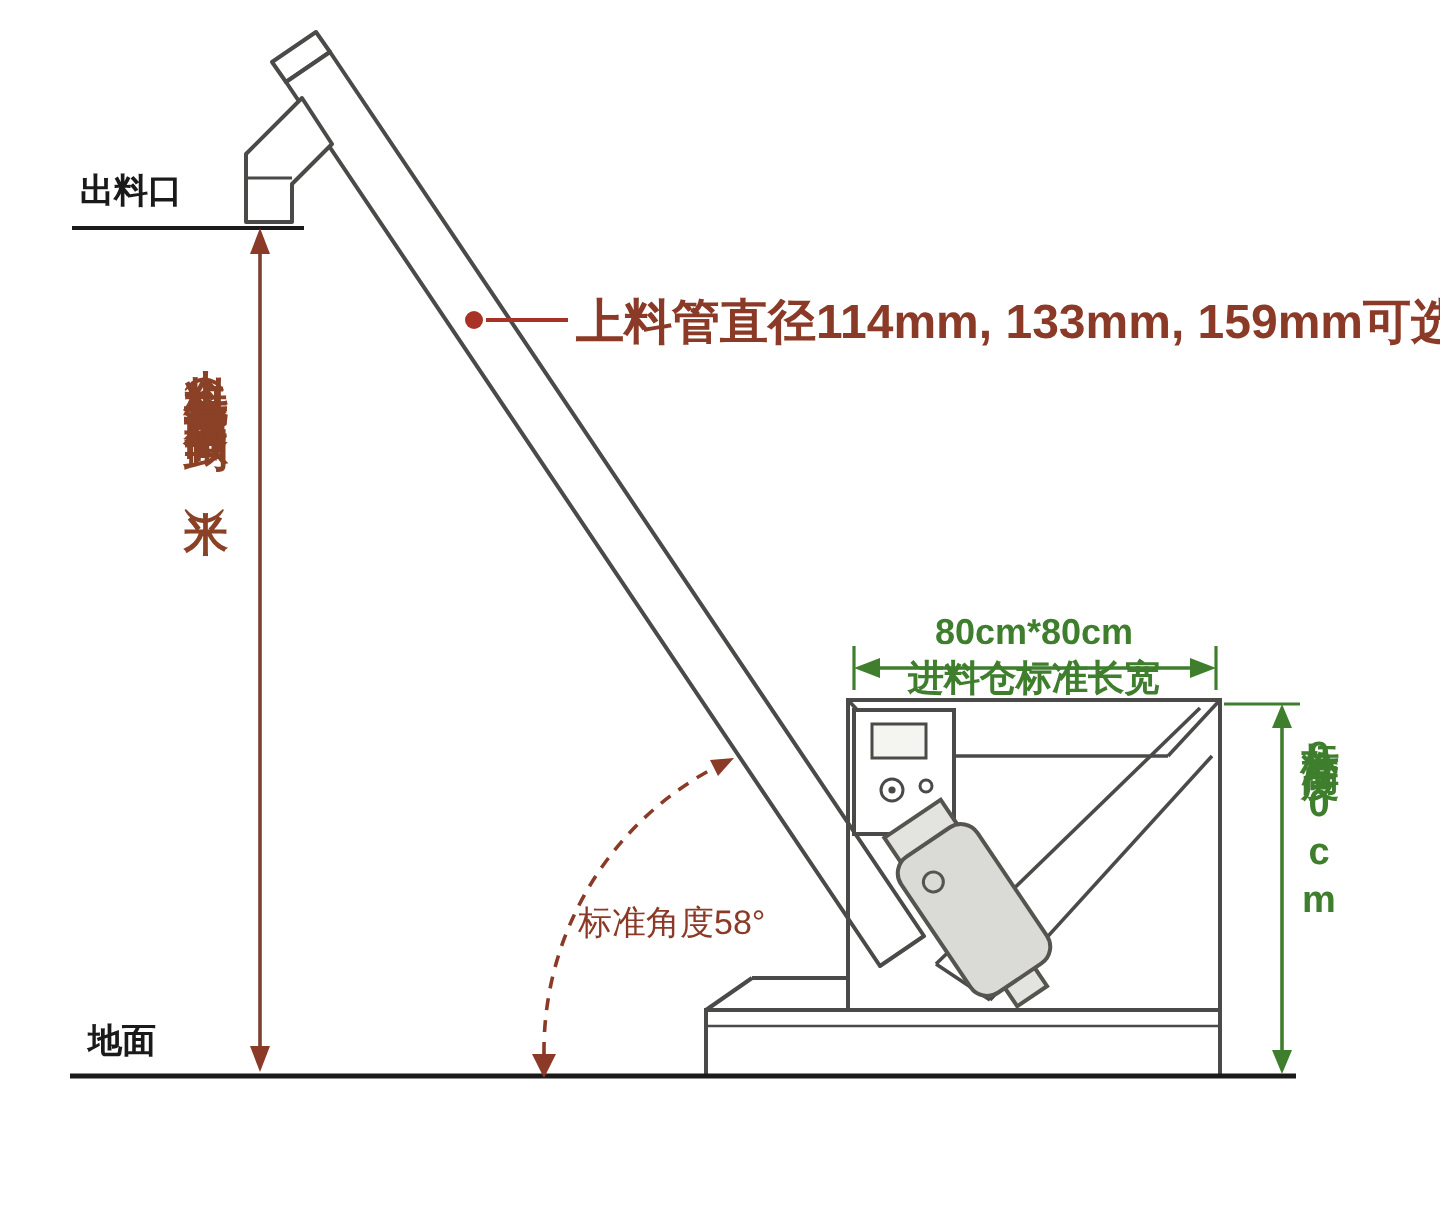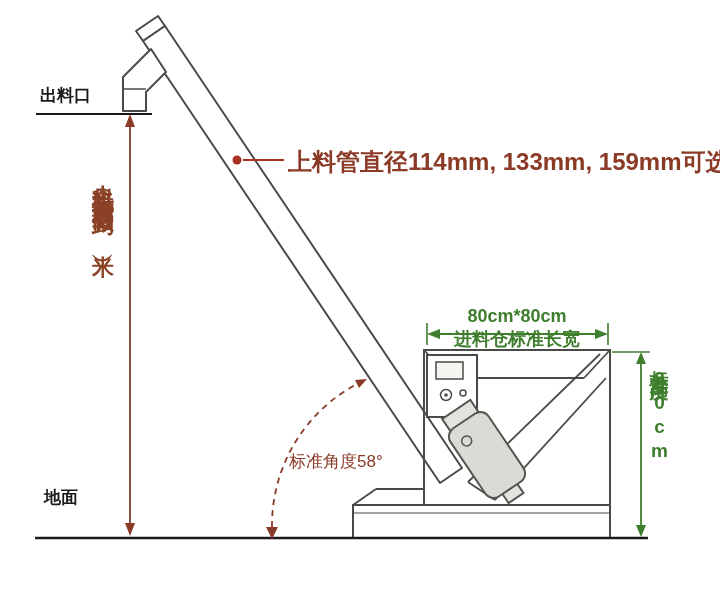--- a/index.html
+++ b/index.html
@@ -7,21 +7,21 @@
     position:relative;
     width:720px;height:603px;
     background:#ffffff;
     overflow:hidden;
     font-family:"Liberation Sans", sans-serif;
   }
   .stage svg{position:absolute;left:0;top:0;}
   .lbl{position:absolute;white-space:nowrap;line-height:1.2;}
   .lbl-black{color:#1a1a1a;font-weight:bold;font-size:17px;}
   .outlet-label{left:40px;top:86px;}
-  .ground-label{left:44px;top:488px;}
+  .ground-label{left:44px;top:511px;}
   .pipe-note{left:288px;top:148px;color:#8a3a26;font-weight:bold;font-size:24px;}
   .angle-note{left:289px;top:452px;color:#8a3a26;font-weight:normal;font-size:17px;}
   .hopper-title{left:424px;top:281px;width:186px;text-align:center;color:#3e7e2d;font-weight:bold;font-size:18px;margin-top:48px;}
   .hopper-value{left:424px;top:306px;width:186px;text-align:center;color:#3e7e2d;font-weight:bold;font-size:18px;}
   .vtext{
     position:absolute;
     writing-mode:vertical-rl;
     line-height:1;
     white-space:nowrap;
   }

